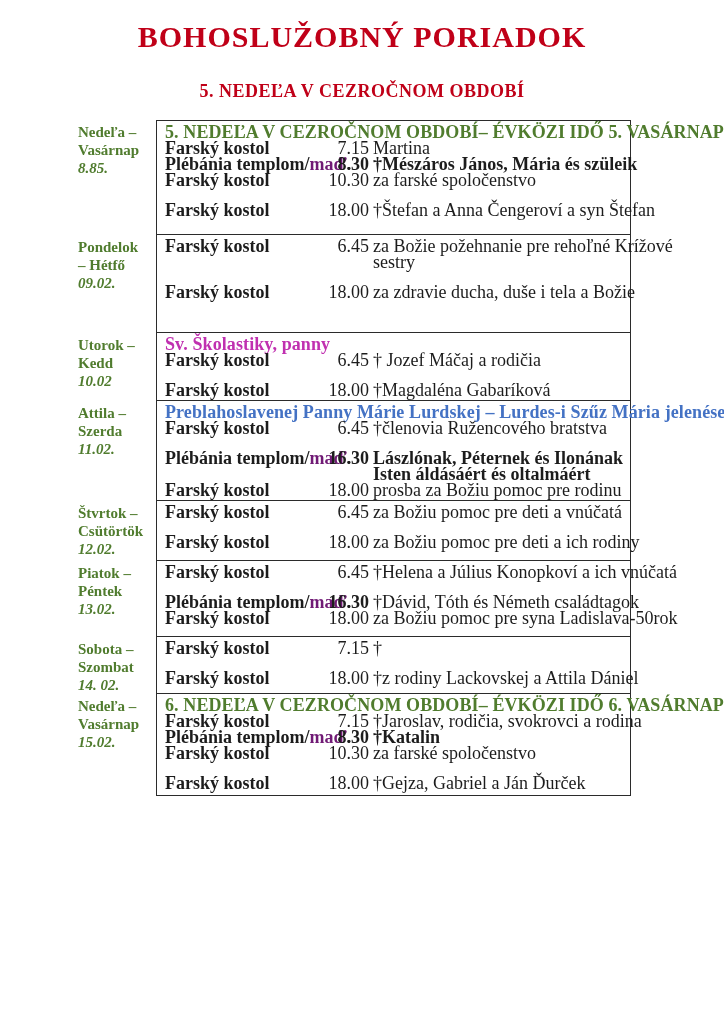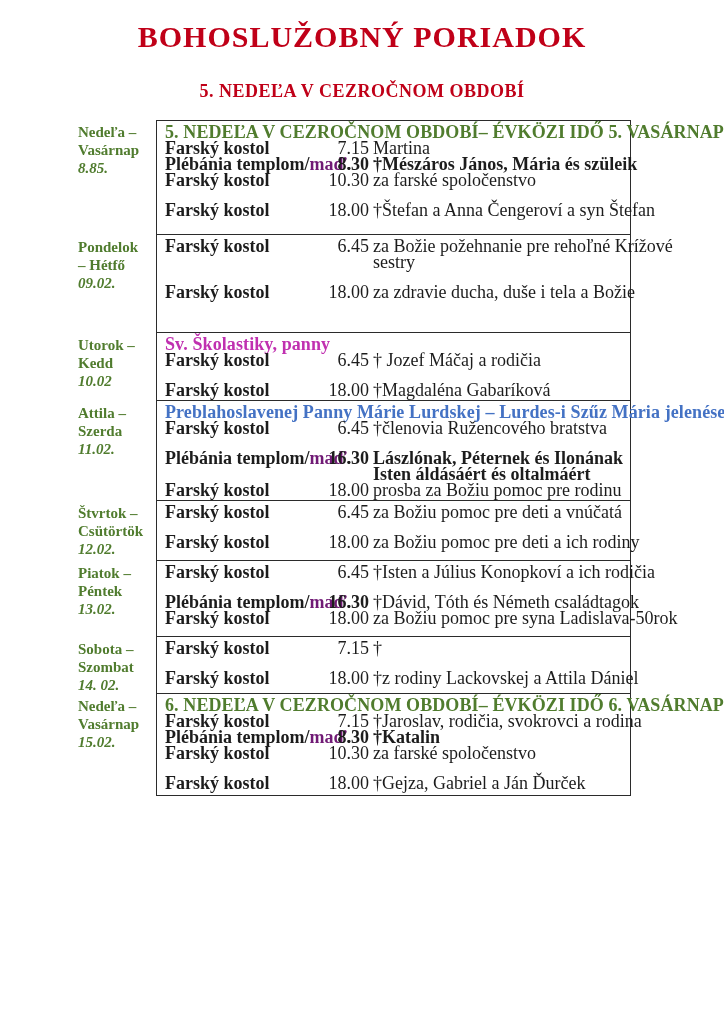--- a/index.html
+++ b/index.html
@@ -221,21 +221,21 @@
       <div class="day-label">
         <div class="day-name">Piatok –</div>
         <div class="day-name">Péntek</div>
         <div class="day-date">13.02.</div>
       </div>
       <div class="sec sec-5">
         <div class="entry">
           <span class="place">Farský kostol</span>
           <span class="time">6.45</span>
           <span class="intent">
-            <div class="intent-line">†Isten a Július Konopkoví a ich rodičia</div>
+            <div class="intent-line">†Helena a Július Konopkoví a ich vnúčatá</div>
           </span>
         </div>
         <div class="entry spacer">
           <span class="place"><span class="main">Plébánia templom/</span><span class="lang">maď</span><span class="suffix">.</span></span>
           <span class="time b">16.30</span>
           <span class="intent">
             <div class="intent-line">†Dávid, Tóth és Németh családtagok</div>
           </span>
         </div>
         <div class="entry">

